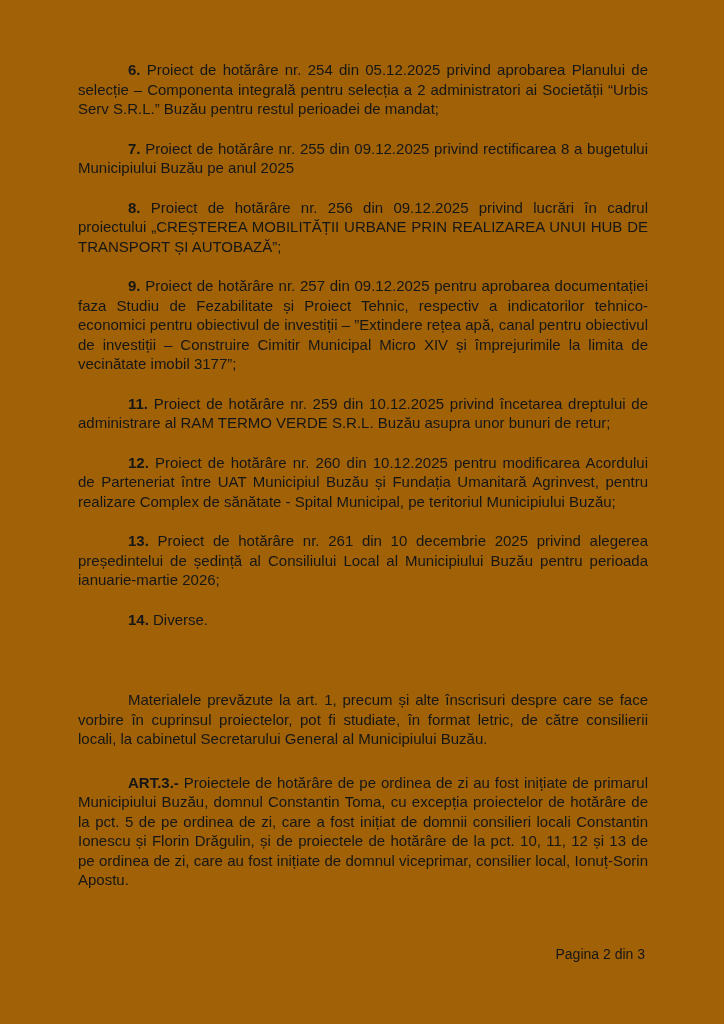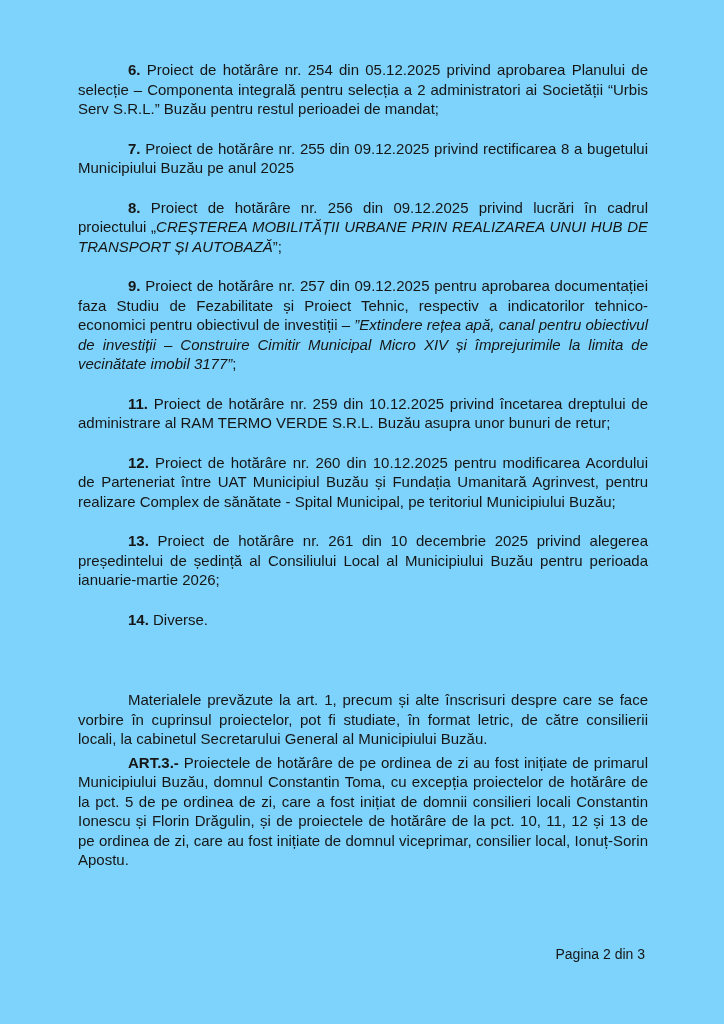--- a/index.html
+++ b/index.html
@@ -4,43 +4,43 @@
 <style>
   html, body {
     margin: 0;
     padding: 0;
     background: #ffffff;
   }
   .page {
     position: relative;
     width: 724px;
     height: 1024px;
-    background: #7dd3fc;
+    background: #a16207;
     color: #161616;
     font-family: "Liberation Sans", sans-serif;
     overflow: hidden;
   }
   .content {
     position: absolute;
     left: 78px;
     top: 60px;
     width: 570px;
     font-size: 15px;
     line-height: 19.5px;
     text-align: justify;
   }
   p.para {
     margin: 0 0 20px 0;
     text-indent: 50px;
   }
   p.para.no-gap { margin-bottom: 0; }
   p.para.big-gap { margin-bottom: 61px; }
-  p.para.one-gap { margin-bottom: 4px; }
+  p.para.one-gap { margin-bottom: 24px; }
   .num, .art-label { font-weight: bold; }
-  .it { font-style: italic; }
+  .it { }
   .footer {
     position: absolute;
     top: 946px;
     right: 79px;
     font-size: 14px;
     color: #161616;
     padding-left: 28px;
   }
 </style>
 </head>

